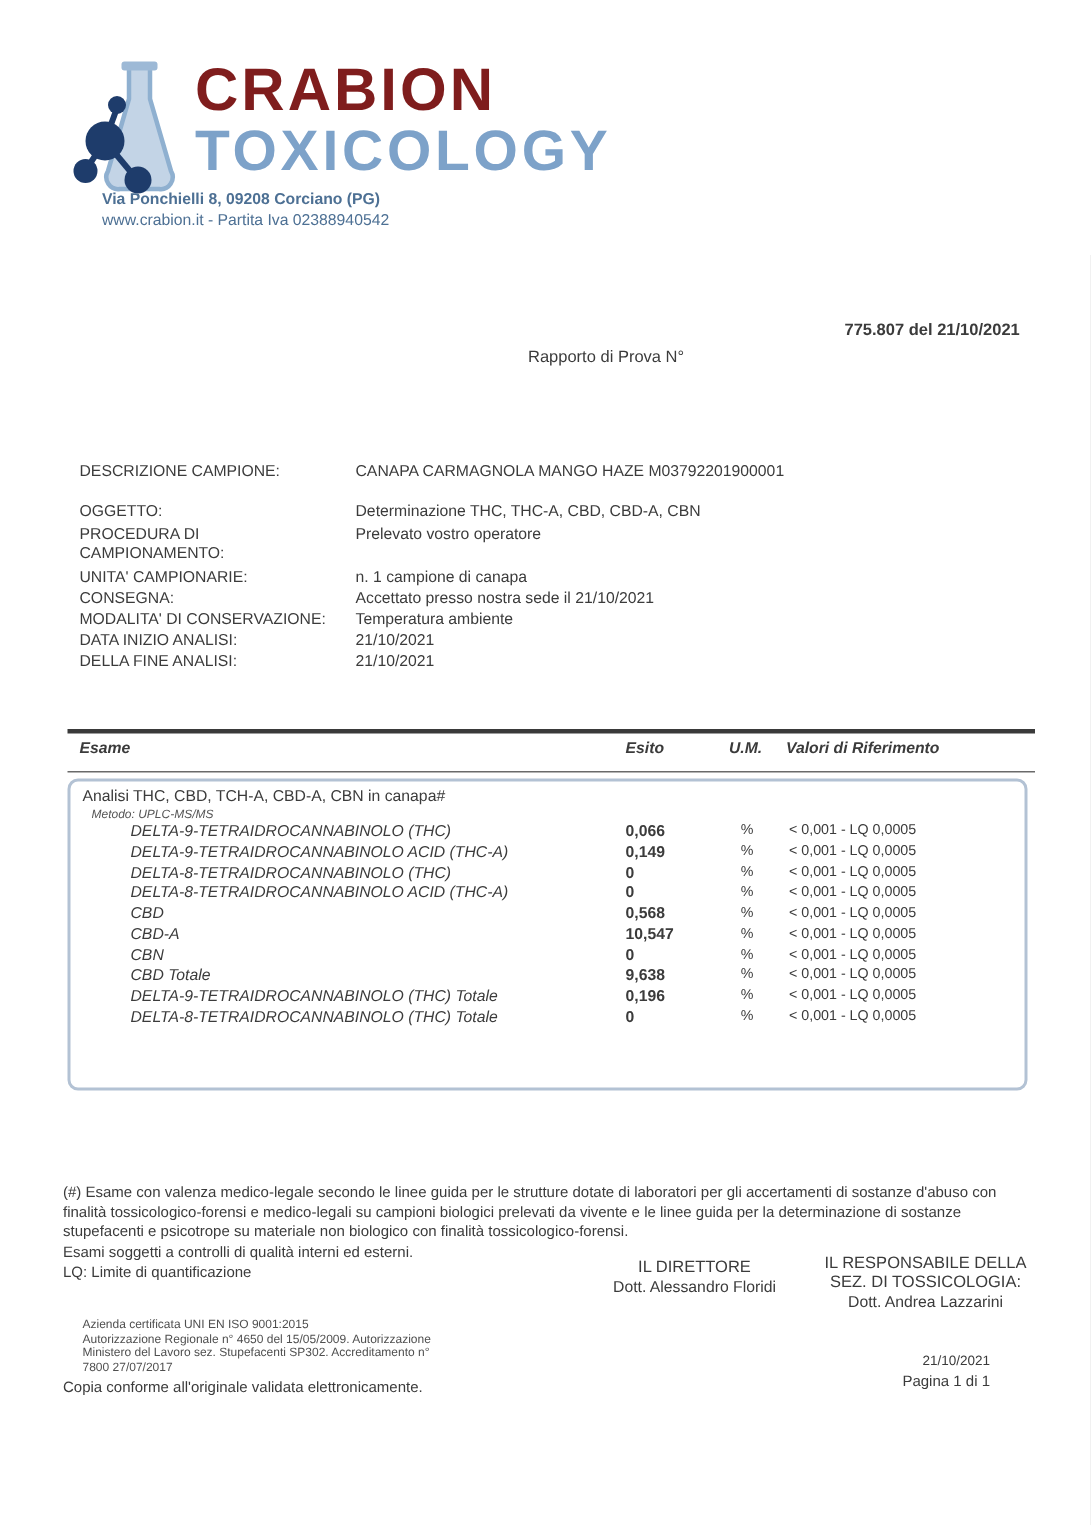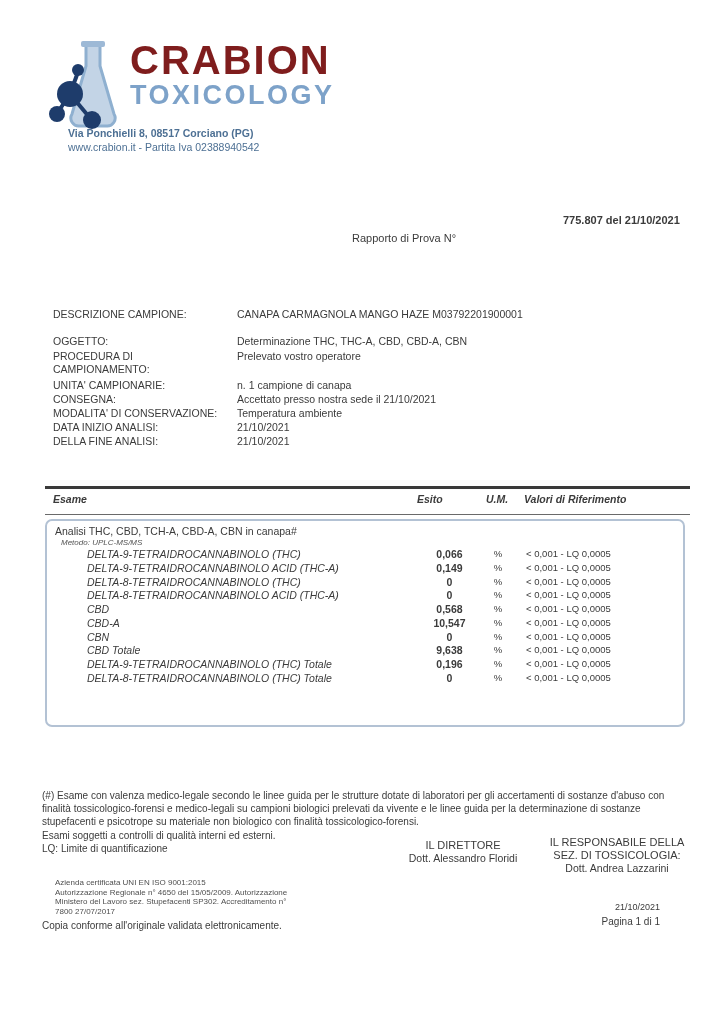--- a/index.html
+++ b/index.html
@@ -5,42 +5,42 @@
   html,body{margin:0;padding:0;background:#e8e8e8;}
   .page{
     position:relative; width:727px; height:1024px; background:#ffffff;
     font-family:"Liberation Sans", sans-serif; color:#3b3b3b; overflow:hidden;
     margin:0 auto;
   }
   
   .logo-icon{position:absolute; left:48px; top:36px; width:84px; height:104px;}
   .brand{position:absolute; left:130px; top:40px; line-height:1;}
   .brand-top{font-size:40px; font-weight:bold; color:#7f1d1d; letter-spacing:2px;}
-  .brand-bottom{font-size:27px; font-weight:bold; color:#7da2c9; letter-spacing:2.5px; margin-top:2px;}
+  .brand-bottom{font-size:38px; font-weight:bold; color:#7da2c9; letter-spacing:2.5px; margin-top:2px;}
   .address{position:absolute; left:68px; top:127px; font-size:10.5px; line-height:13.5px; color:#4d7094;}
   .address .l1{font-weight:bold;}
   
   .report-label{position:absolute; left:352px; top:232px; font-size:11px;}
   .report-number{position:absolute; left:563px; top:214px; font-size:11px; font-weight:bold;}
   
   .frow{position:absolute; left:53px; width:620px; display:grid; grid-template-columns:184px 1fr; font-size:10.5px; line-height:13px;}
   .frow .lab{color:#3b3b3b;}
   .frow .lab.narrow{width:118px;}
   
   .thick-rule{position:absolute; left:45px; top:486px; width:645px; height:2.5px; background:#3a3a3a;}
   .thin-rule{position:absolute; left:45px; top:514px; width:645px; height:1px; background:#6a6a6a;}
   .th{position:absolute; top:493px; font-size:10.5px; font-weight:bold; font-style:italic;}
   .th-esame{left:53px;} .th-esito{left:417px;} .th-um{left:486px;} .th-rif{left:524px;}
   .tbox{position:absolute; left:45px; top:519px; width:640px; height:208px;
         border:2px solid #b3c2d4; border-radius:7px; box-sizing:border-box;}
   .group-title{position:absolute; left:8px; top:4px; font-size:10.5px;}
   .group-method{position:absolute; left:14px; top:17px; font-size:8px; font-style:italic; color:#555;}
   .trow{position:absolute; left:0; width:100%; height:14px; font-size:10.5px;}
   .tname{position:absolute; left:40px; font-style:italic; white-space:nowrap;}
-  .tesito{position:absolute; left:370px; width:65px; text-align:center; font-weight:bold;}
+  .tesito{position:absolute; left:370px; width:65px; font-weight:bold;}
   .tum{position:absolute; left:433px; width:36px; text-align:center; font-size:9.5px;}
   .trif{position:absolute; left:479px; font-size:9.5px; white-space:nowrap;}
   
   .note{position:absolute; left:42px; top:789px; width:650px; font-size:10px; line-height:13px;}
   .note2{position:absolute; left:42px; top:830px; font-size:10px;}
   .note3{position:absolute; left:42px; top:843px; font-size:10px;}
   .sig-director{position:absolute; left:393px; top:839px; width:140px; text-align:center; font-size:10.5px; line-height:13px;}
   .sig-resp{position:absolute; left:536px; top:836px; width:162px; text-align:center; font-size:10.5px; line-height:13px;}
   .sig-title{font-size:11px;}
   .cert{position:absolute; left:55px; top:878px; font-size:8px; line-height:9.5px; color:#4f4f4f;}
@@ -64,21 +64,21 @@
     <circle cx="9" cy="78" r="8" fill="#1e3c6b"></circle>
     <circle cx="44" cy="84" r="9" fill="#1e3c6b"></circle>
   </svg>
 
   <div class="brand">
     <div class="brand-top">CRABION</div>
     <div class="brand-bottom">TOXICOLOGY</div>
   </div>
 
   <div class="address">
-    <div class="l1">Via Ponchielli 8, 08517 Corciano (PG)</div>
+    <div class="l1">Via Ponchielli 8, 09208 Corciano (PG)</div>
     <div>www.crabion.it - Partita Iva 02388940542</div>
   </div>
 
   <div class="report-label">Rapporto di Prova N°</div>
   <div class="report-number">775.807 del 21/10/2021</div>
 
   <div class="frow" style="top:308px">
     <span class="lab">DESCRIZIONE CAMPIONE:</span>
     <span class="val">CANAPA CARMAGNOLA MANGO HAZE M03792201900001</span>
   </div>

